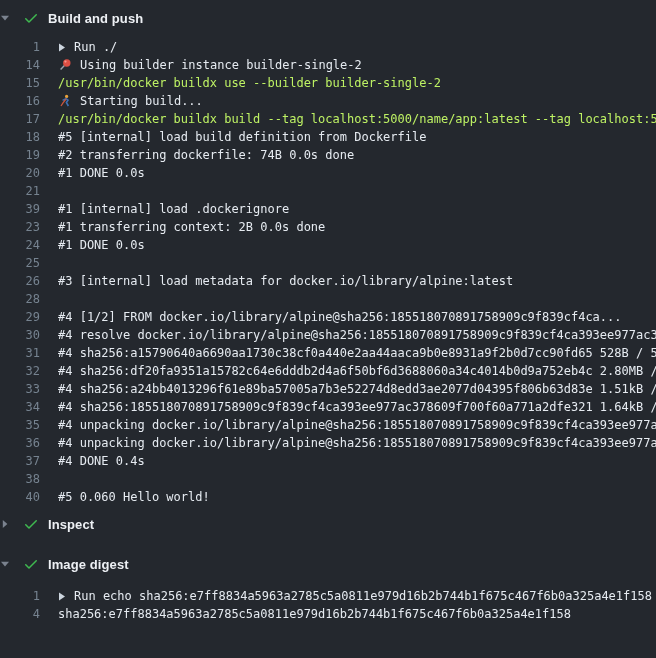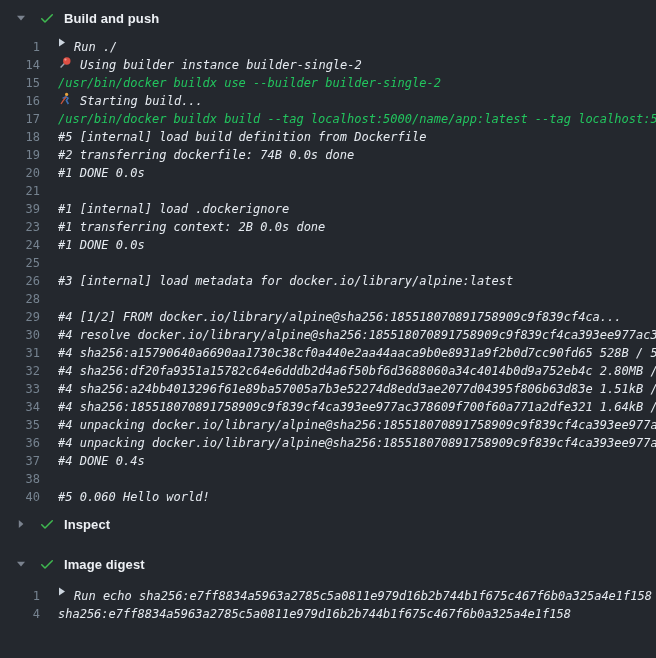--- a/index.html
+++ b/index.html
@@ -5,45 +5,45 @@
   html, body { margin:0; padding:0; }
   body {
     width:656px; height:658px; overflow:hidden;
     background:#24282e;
     font-family:"DejaVu Sans Mono", monospace;
   }
   .viewer { padding-top:4px; width:656px; }
 
   .step-header {
     height:28px; display:flex; align-items:center;
-    padding-left:16px; cursor:pointer; user-select:none;
+    padding-left:0; cursor:pointer; user-select:none;
   }
   .chev { width:10px; height:10px; margin-right:13px; flex:none; display:flex; align-items:center; justify-content:center; }
   .check { width:16px; height:16px; margin-right:9px; flex:none; display:flex; align-items:center; justify-content:center; }
   .step-title {
     font-family:"Liberation Sans", sans-serif;
     font-size:13px; font-weight:700; color:#edf0f4; letter-spacing:.1px;
   }
   .step-gap { margin-top:12px; }
 
   .step-logs { padding:6px 0 4px 0; }
   .step-logs.digest { padding:9px 0 9px 0; }
 
   .log-line { display:flex; height:18px; line-height:18px; font-size:12px; }
   .ln {
     width:40px; flex:none; text-align:right;
     color:#768390; cursor:pointer;
   }
   .lc {
     margin-left:18px; flex:1; overflow:hidden;
-    display:flex; align-items:flex-start;
-    color:#e6ebf1; white-space:pre;font-style:italic;
+    display:flex; align-items:center;
+    color:#e6ebf1; white-space:pre;
   }
   .txt { white-space:pre; }
-  .txt.cmd { color:#22c55e; }
+  .txt.cmd { color:#bef264; }
   .expander {
     width:16px; flex:none; display:inline-flex; align-items:center;
     cursor:pointer;
   }
   .line-emoji { width:14px; height:14px; flex:none; margin-right:8px; display:inline-flex; }
 </style>
 </head>
 <body>
 
 <div class="viewer" id="viewer">

